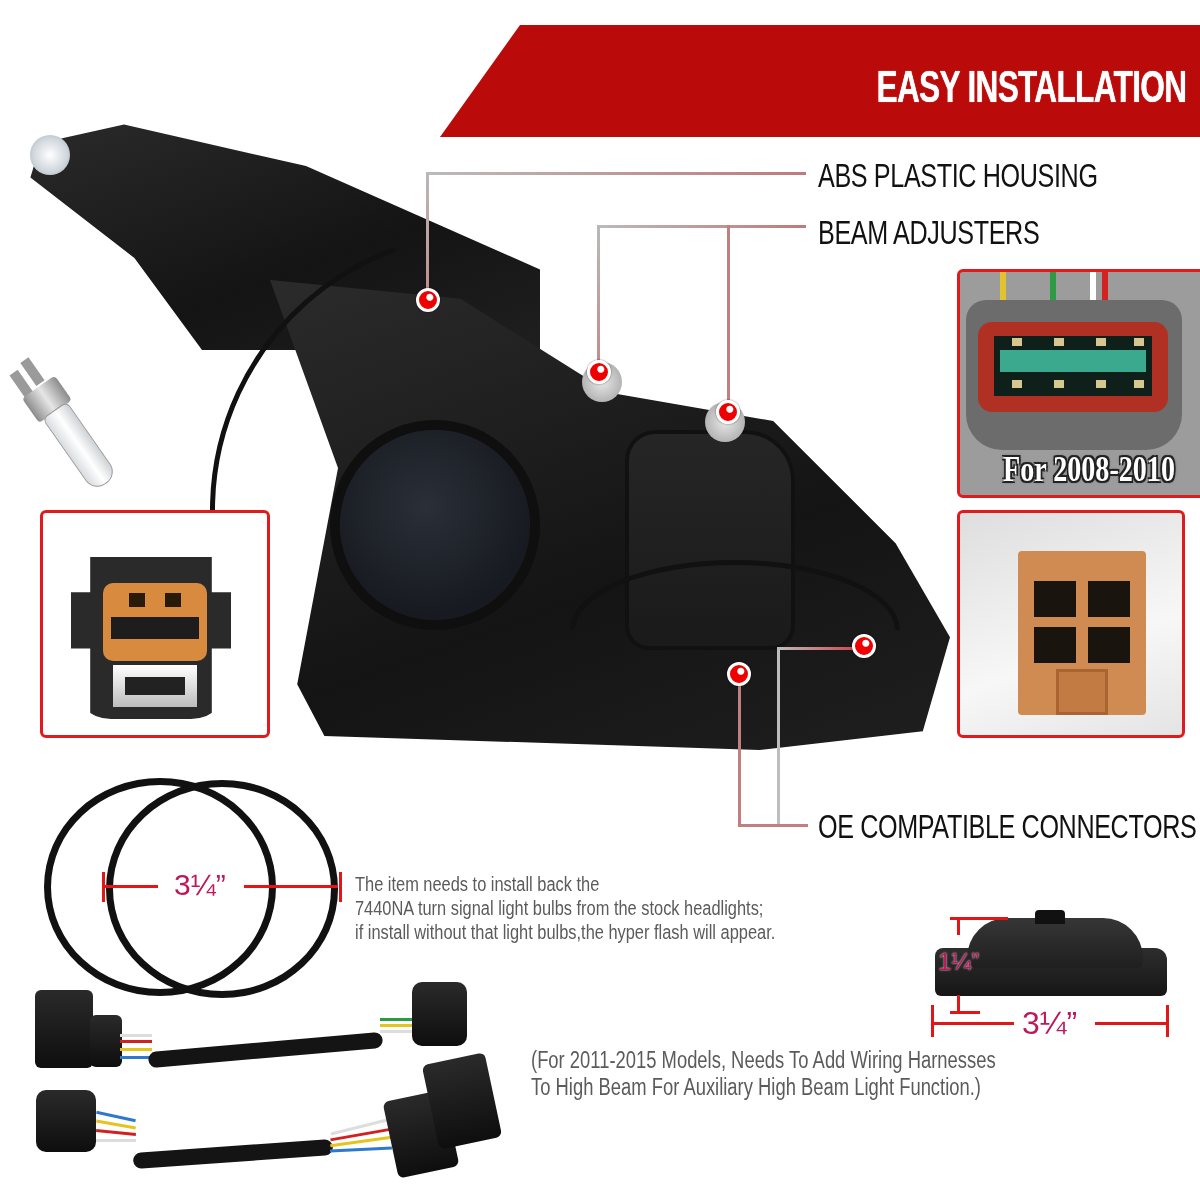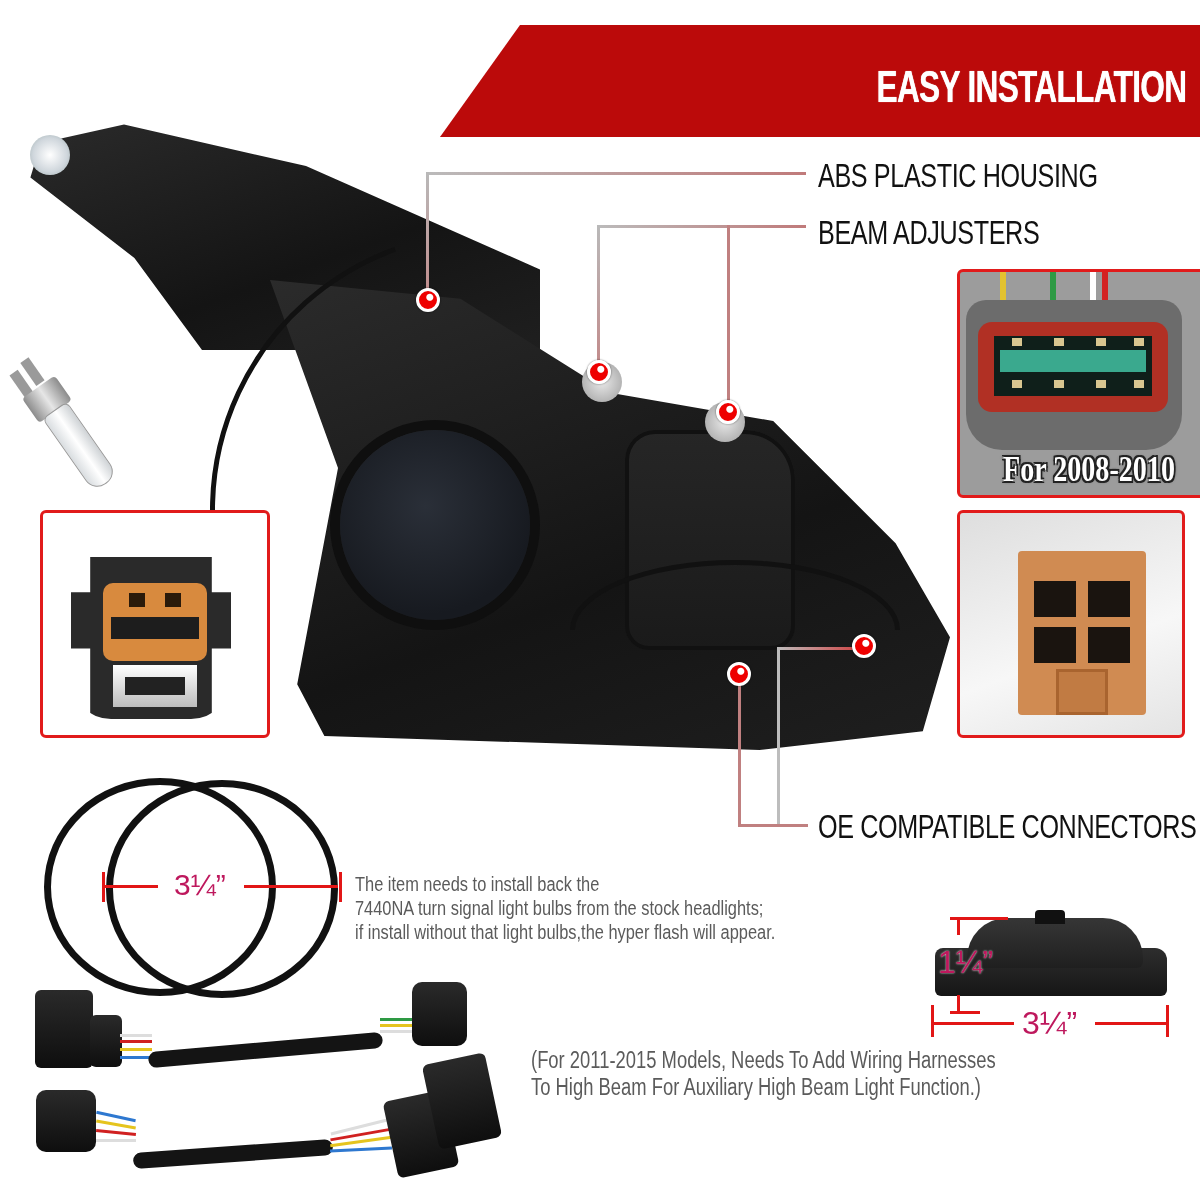--- a/index.html
+++ b/index.html
@@ -242,21 +242,21 @@
 </div>
 
 <div class="cap-base"></div>
 <div class="cap-top"></div>
 <div class="cap-nub"></div>
 
 <div class="dim-red" style="left:950px; top:917px; width:58px; height:3px;"></div>
 <div class="dim-red" style="left:957px; top:917px; width:3px; height:18px;"></div>
 <div class="dim-red" style="left:957px; top:995px; width:3px; height:18px;"></div>
 <div class="dim-red" style="left:950px; top:1011px; width:30px; height:3px;"></div>
-<div class="dim-text" style="left:938px; top:945px; font-size:32px; text-shadow:0 0 2px #fff;">1¼”</div>
+<div class="dim-text" style="left:938px; top:945px; font-size:24px; text-shadow:0 0 2px #fff;">1¼”</div>
 
 <div class="dim-red" style="left:932px; top:1022px; width:82px; height:3px;"></div>
 <div class="dim-red" style="left:1095px; top:1022px; width:72px; height:3px;"></div>
 <div class="dim-red" style="left:931px; top:1005px; width:3px; height:32px;"></div>
 <div class="dim-red" style="left:1166px; top:1005px; width:3px; height:32px;"></div>
 <div class="dim-text" style="left:1022px; top:1006px; font-size:32px;">3¼”</div>
 
 <div class="plug" style="left:35px; top:990px; width:58px; height:78px;"></div>
 <div class="plug" style="left:90px; top:1015px; width:32px; height:52px;"></div>
 <div class="wire-c" style="left:120px; top:1040px; width:32px; background:#d02020;"></div>

